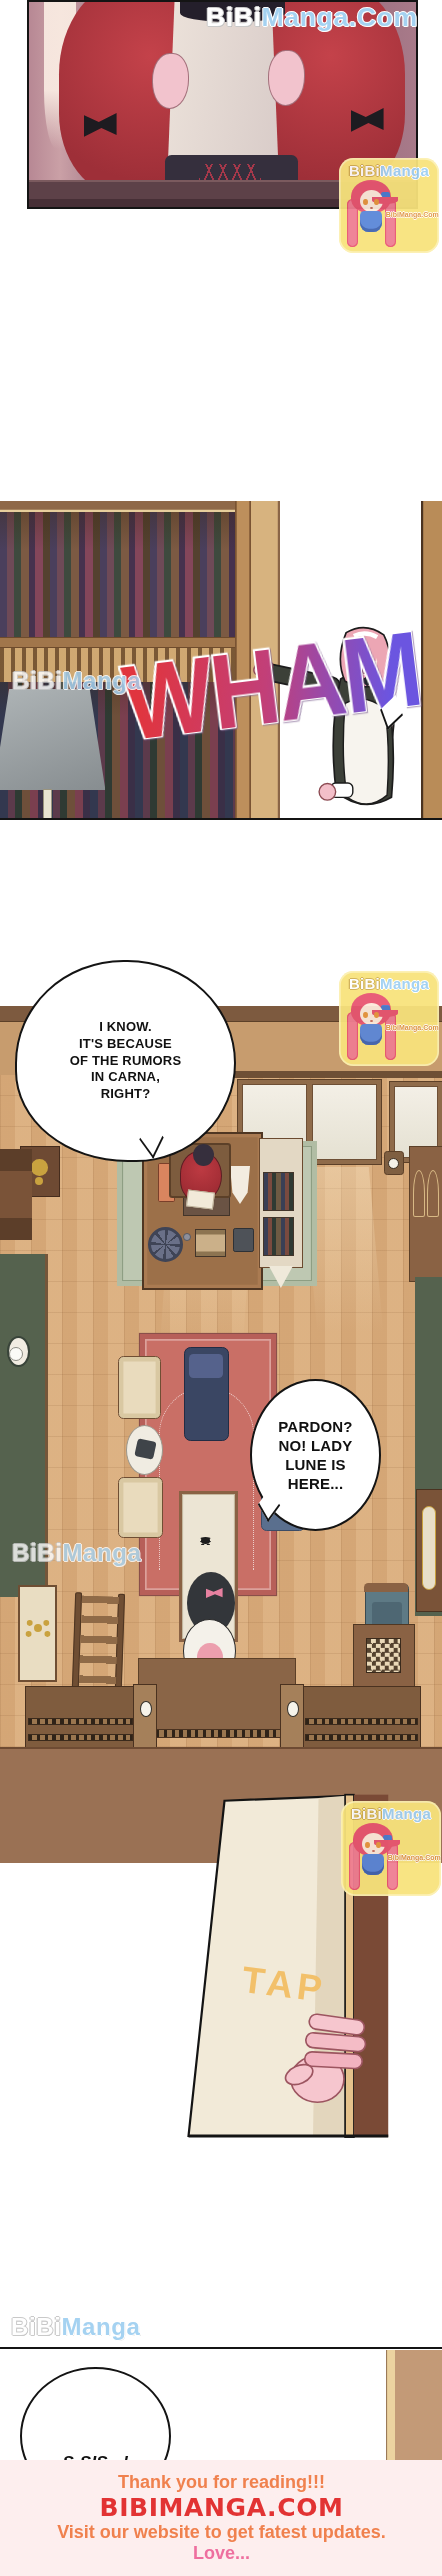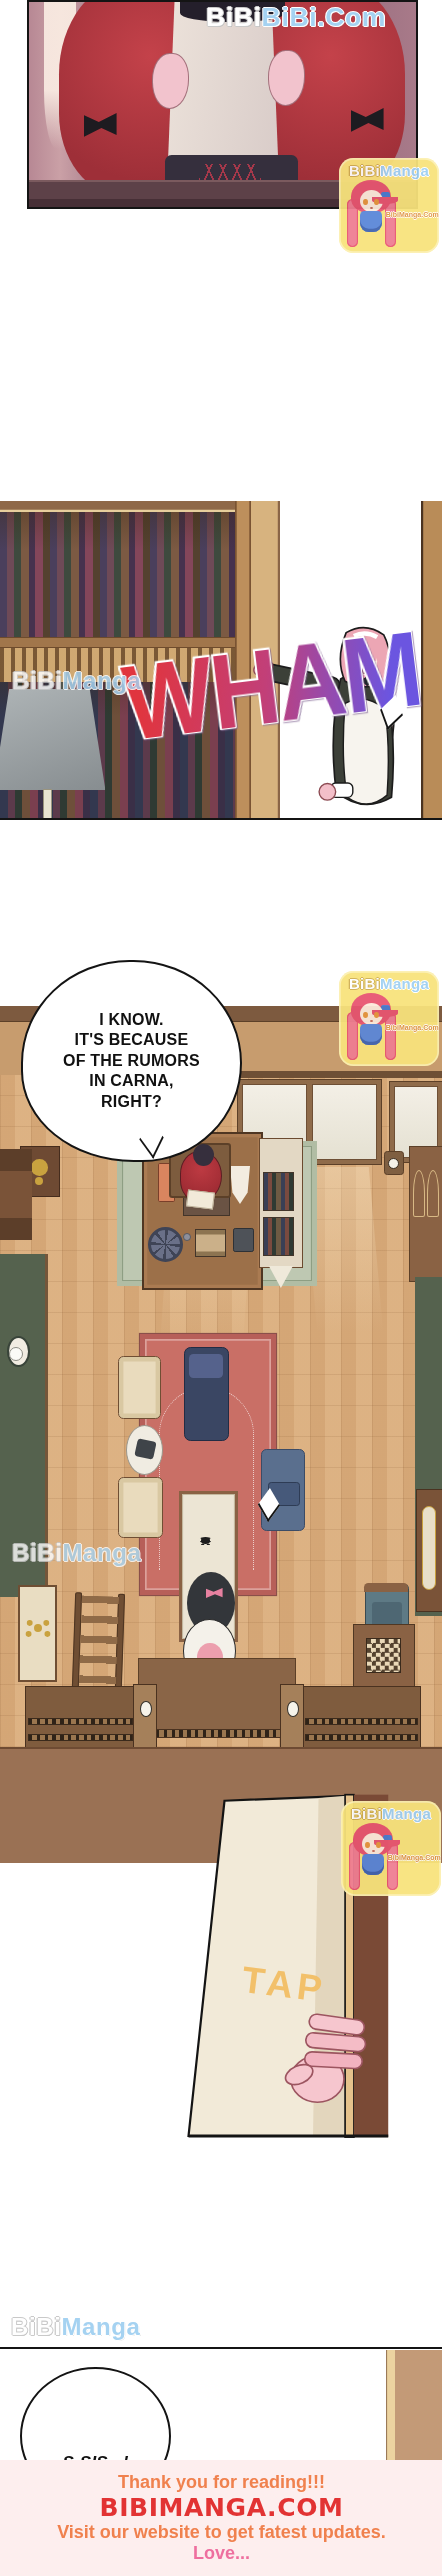--- a/index.html
+++ b/index.html
@@ -40,21 +40,21 @@
   
   .bubble{position:absolute;background:#fff;border:2.2px solid #141414;z-index:8;
     display:flex;align-items:center;justify-content:center;text-align:center;
     font-weight:700;color:#111;white-space:pre-line;line-height:1.28;letter-spacing:0.2px;}
   .tail{position:absolute;background:#fff;z-index:9;}
   .tail.rb{border-right:2.2px solid #141414;border-bottom:2.2px solid #141414;}
   .tail.lb{border-left:2.2px solid #141414;border-bottom:2.2px solid #141414;}
   .b1{left:97px;top:435px;width:156px;height:161px;border-radius:48% 52% 46% 54%/55% 50% 58% 45%;font-size:17px;}
   .b2{left:238px;top:553px;width:193px;height:189px;border-radius:46% 50% 42% 52%/48% 50% 52% 44%;font-size:17px;}
   .t2{left:381px;top:702px;width:21px;height:21px;transform:rotate(58deg) skew(12deg,12deg);}
-  .b3{left:21px;top:960px;width:221px;height:202px;border-radius:50% 50% 46% 52%/52% 52% 50% 46%;font-size:16px;}
+  .b3{left:15px;top:960px;width:221px;height:202px;border-radius:50% 50% 46% 52%/52% 52% 50% 46%;font-size:13px;}
   .t3{left:140px;top:1127px;width:23px;height:23px;transform:rotate(40deg) skew(14deg,14deg);}
   .b4{left:250px;top:1379px;width:131px;height:152px;border-radius:50%;font-size:15px;}
   .t4{left:259px;top:1495px;width:20px;height:20px;transform:rotate(-42deg) skew(-12deg,-12deg);}
   .b5{left:183px;top:1826px;width:118px;height:124px;border-radius:50%;font-size:15px;}
   .b6{left:20px;top:2367px;width:151px;height:138px;border-radius:50%;font-size:17px;font-style:italic;align-items:flex-end;padding-bottom:29px;}
 
   
   .sfx-wham{position:absolute;left:117px;top:644px;z-index:6;font-size:95px;font-weight:800;
     letter-spacing:-2.2px;transform:rotate(-7deg) scaleY(1.12);transform-origin:left top;
     background-image:linear-gradient(100deg,var(--wham-red,#e0353f) 8%,#c23f78 48%,var(--wham-purple,#6b55e0) 88%);
@@ -230,21 +230,21 @@
     <div class="abs p1-bow r"></div>
     <div class="abs p1-bodice">
       <div class="abs p1-lace"></div>
     </div>
     <div class="abs p1-desk">
       <div class="abs p1-desk-edge"></div>
     </div>
   </div>
 
   <div class="wm wm-top">
-    <span class="wm-bibi">BiBi</span><span class="wm-manga">BiBi.Com</span>
+    <span class="wm-bibi">BiBi</span><span class="wm-manga">Manga.Com</span>
   </div>
 
   <div class="badge" style="left:339px;top:158px;">
     <div class="badge-title">
       <span class="wm-bibi">BiBi</span><span class="wm-manga">Manga</span>
     </div>
     <div class="mascot">
       <div class="m-curl l"></div>
       <div class="m-curl r"></div>
       <div class="m-hair"></div>
@@ -433,20 +433,26 @@
         <div class="m-bangs"></div>
         <div class="m-eye l"></div>
         <div class="m-eye r"></div>
         <div class="m-mouth"></div>
       </div>
       <div class="m-dress"></div>
     </div>
     <div class="badge-site">BibiManga.Com</div>
   </div>
 
+  <div class="bubble b4">
+    <span>PARDON?
+NO! LADY
+LUNE IS
+HERE...</span>
+  </div>
   <div class="tail lb abs t4"></div>
 
   <div class="wm wm-p3">
     <span class="wm-bibi">BiBi</span><span class="wm-manga">Manga</span>
   </div>
 
   <svg class="abs p4" width="260" height="370" viewBox="0 0 470 668">
     <polygon points="75,57 295,48 295,663 10,663" fill="#f2ead8" stroke="#141414" stroke-width="4"></polygon>
     <polygon points="245,52 295,48 295,663 235,663" fill="#e3d6bd"></polygon>
     <rect x="293" y="46" width="16" height="619" fill="#e5c28c" stroke="#141414" stroke-width="3"></rect>

